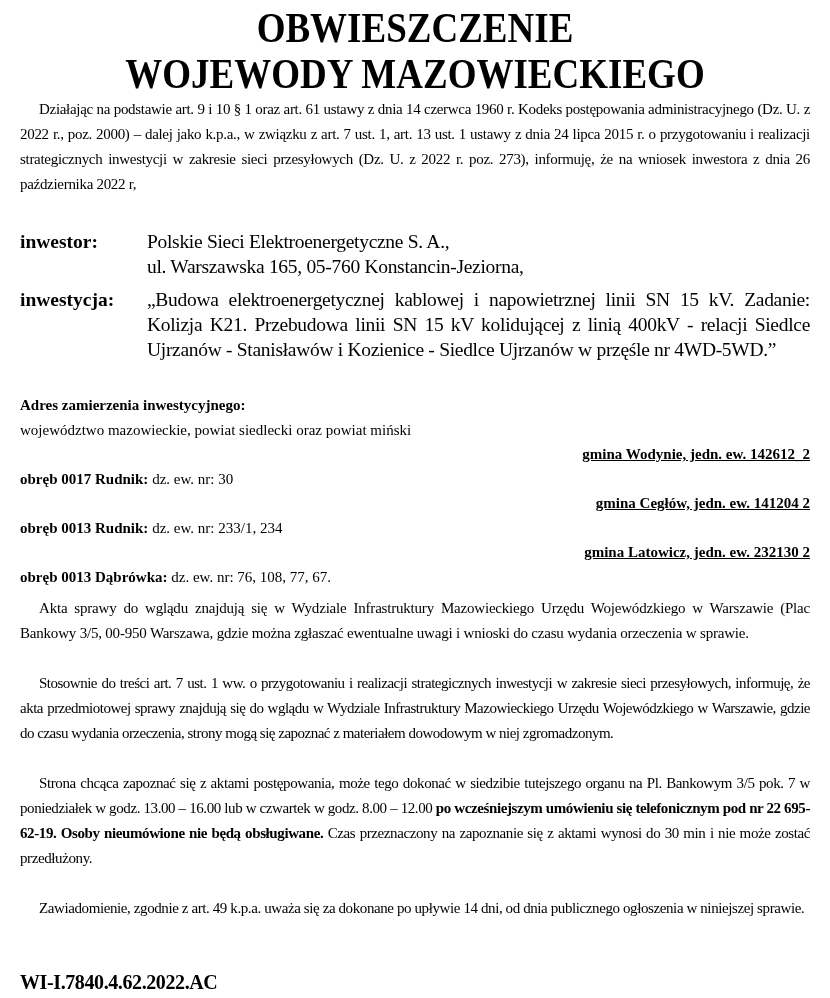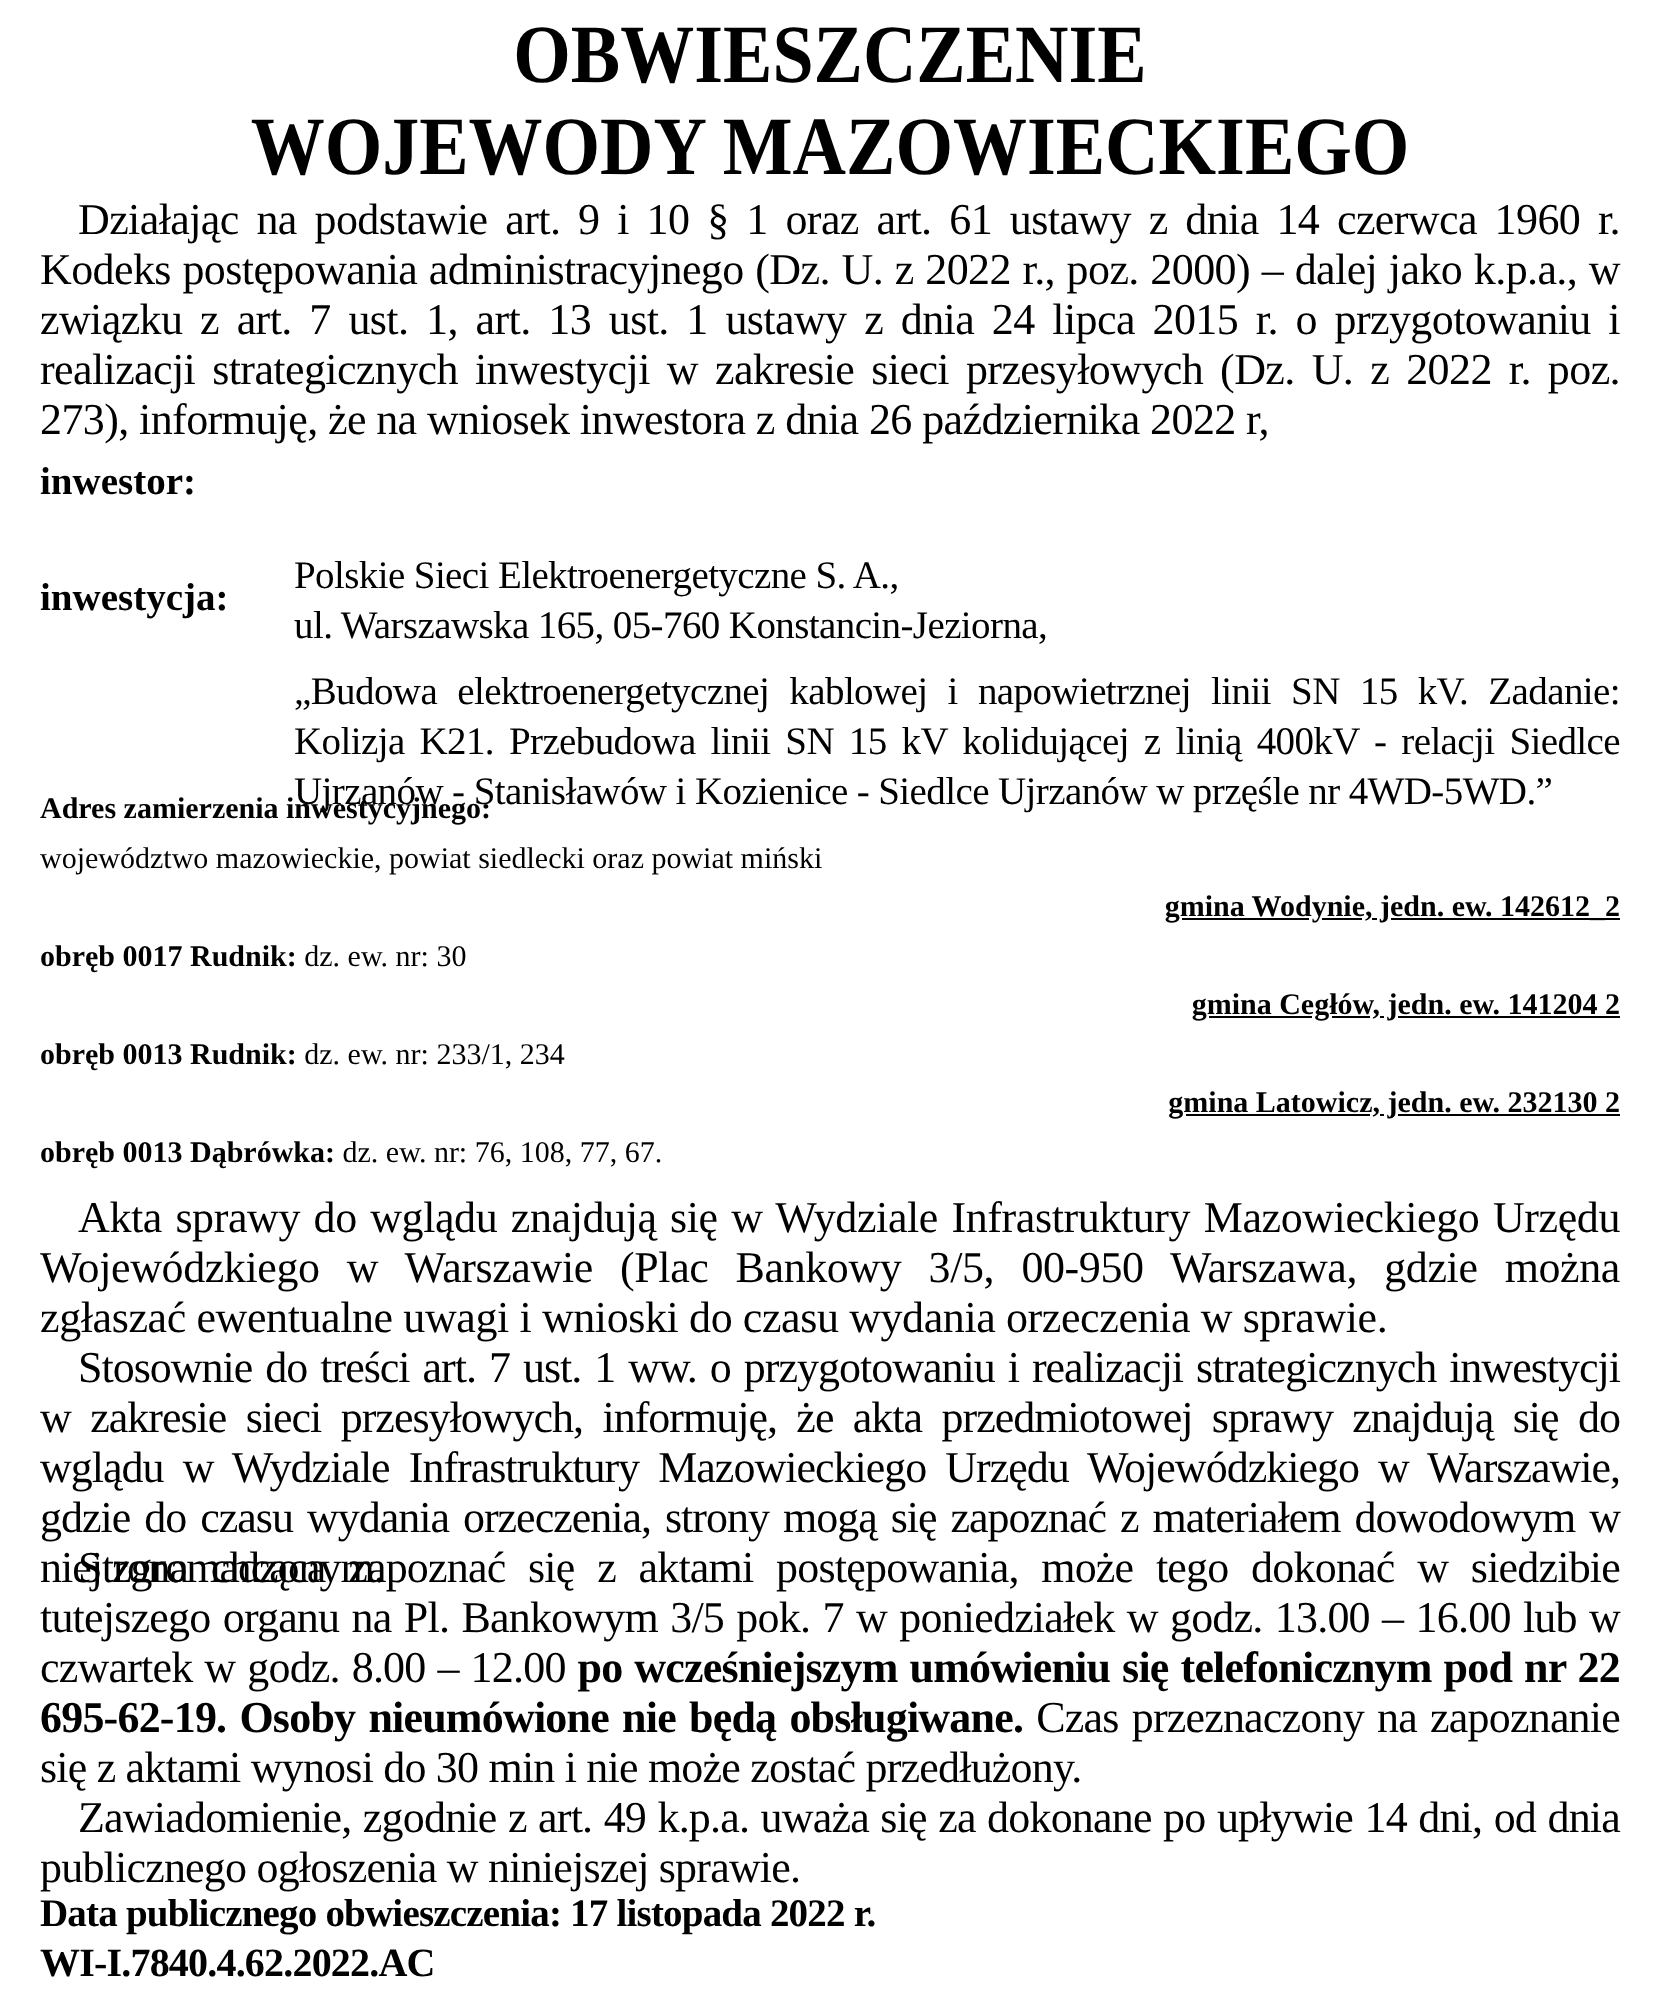--- a/index.html
+++ b/index.html
@@ -15,29 +15,29 @@
     letter-spacing: 0px;
     transform: scaleY(1.12);
     transform-origin: top center;
     margin: 0;
   }
   .title1 { position: absolute; top: 3px; left: 0; width: 830px; }
   .title2 { position: absolute; top: 49px; left: 0; width: 830px; }
 
   .txt {
     position: absolute; left: 20px; width: 790px;
-    font-size: 22px; line-height: 25px;
+    font-size: 15px; line-height: 25px;
     text-align: justify;
   }
   .cond { font-stretch: condensed; letter-spacing: -0.4px; }
   .p1 { top: 97px; text-indent: 19px; letter-spacing: -0.3px; }
 
   .row { position: absolute; left: 20px; width: 790px; font-size: 19.5px; line-height: 25px; }
   .row .lbl { position: absolute; left: 0; top: 0; font-weight: bold; }
-  .row .val { position: absolute; left: 127px; width: 663px; text-align: justify; letter-spacing: -0.3px; margin-top: 47px; }
+  .row .val { position: absolute; left: 127px; width: 663px; text-align: justify; letter-spacing: -0.3px; }
   .inv { top: 229px; }
   .invc { top: 287px; }
 
   .addr { position: absolute; left: 20px; top: 393px; width: 790px; font-size: 15px; line-height: 24.5px; }
   .addr .b { font-weight: bold; }
   .addr .u { font-weight: bold; text-decoration: underline; text-align: right; }
 
   .p2 { top: 596px; text-indent: 19px; letter-spacing: -0.2px; }
   .p3 { top: 671px; text-indent: 19px; letter-spacing: -0.5px; }
   .p4 { top: 771px; text-indent: 19px; letter-spacing: -0.4px; }
@@ -84,15 +84,14 @@
   </div>
 
   <p class="txt p2" style="margin:0">Akta sprawy do wglądu znajdują się w Wydziale Infrastruktury Mazowieckiego Urzędu Wojewódzkiego w Warszawie (Plac Bankowy 3/5, 00-950 Warszawa, gdzie można zgłaszać ewentualne uwagi i wnioski do czasu wydania orzeczenia w sprawie.</p>
 
   <p class="txt p3" style="margin:0">Stosownie do treści art. 7 ust. 1 ww. o przygotowaniu i realizacji strategicznych inwestycji w zakresie sieci przesyłowych, informuję, że akta przedmiotowej sprawy znajdują się do wglądu w Wydziale Infrastruktury Mazowieckiego Urzędu Wojewódzkiego w Warszawie, gdzie do czasu wydania orzeczenia, strony mogą się zapoznać z materiałem dowodowym w niej zgromadzonym.</p>
 
   <p class="txt p4" style="margin:0"><span>Strona chcąca zapoznać się z aktami postępowania, może tego dokonać w siedzibie tutejszego organu na Pl. Bankowym 3/5 pok. 7 w poniedziałek w godz. 13.00 – 16.00 lub w czwartek w godz. 8.00 – 12.00 </span><span class="bold">po wcześniejszym umówieniu się telefonicznym pod nr 22 695-62-19. Osoby nieumówione nie będą obsługiwane.</span><span> Czas przeznaczony na zapoznanie się z aktami wynosi do 30 min i nie może zostać przedłużony.</span></p>
 
   <p class="txt p5" style="margin:0">Zawiadomienie, zgodnie z art. 49 k.p.a. uważa się za dokonane po upływie 14 dni, od dnia publicznego ogłoszenia w niniejszej sprawie.</p>
 
-  <div class="foot1">Data publicznego obwieszczenia: 17 listopada 2022 r.</div>
   <div class="foot2">WI-I.7840.4.62.2022.AC</div>
 </div>
 
 </body></html>

